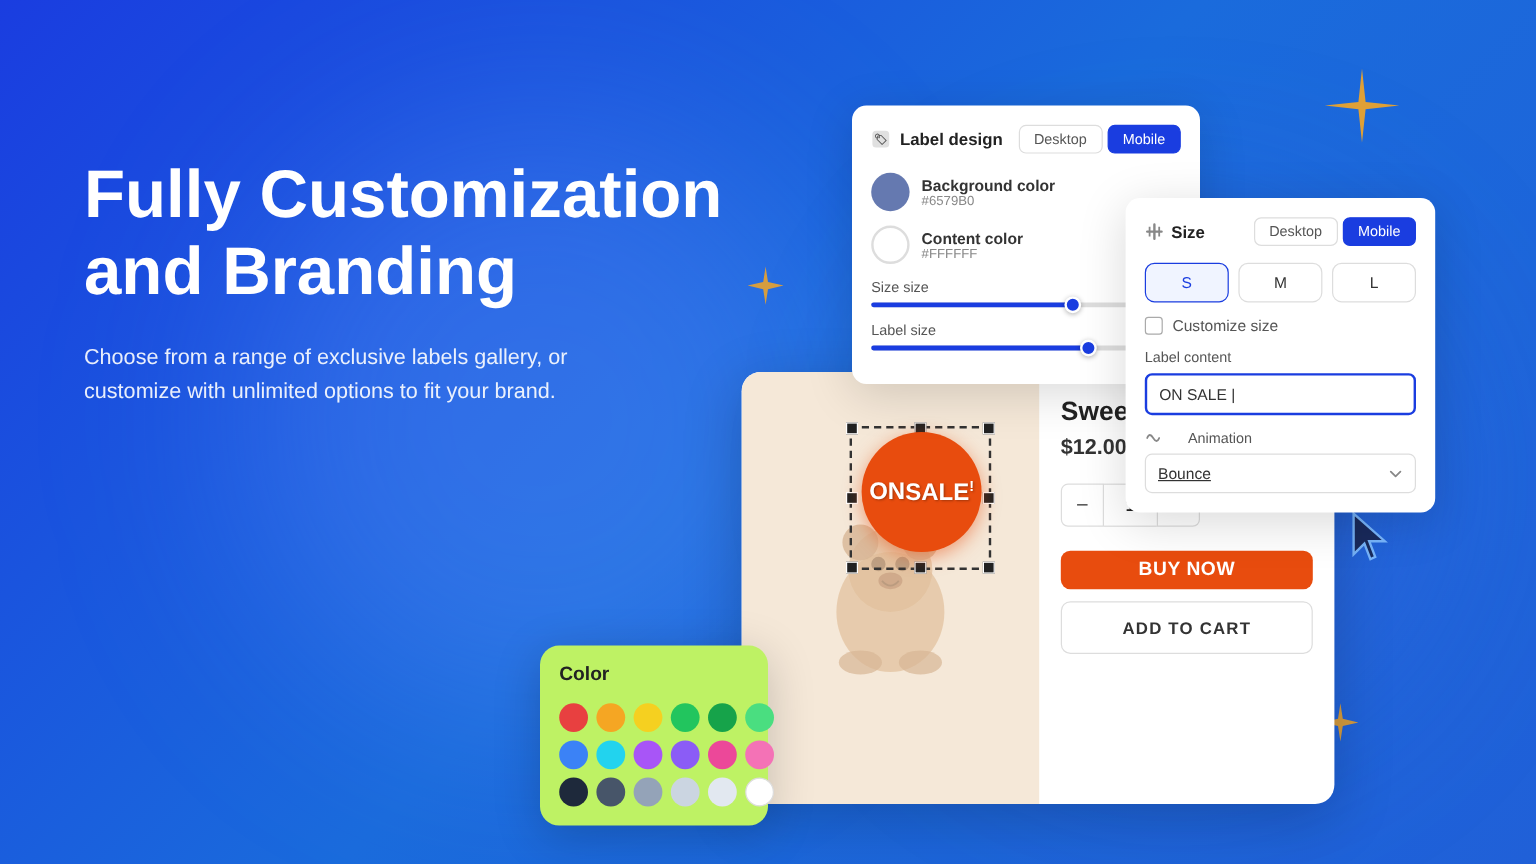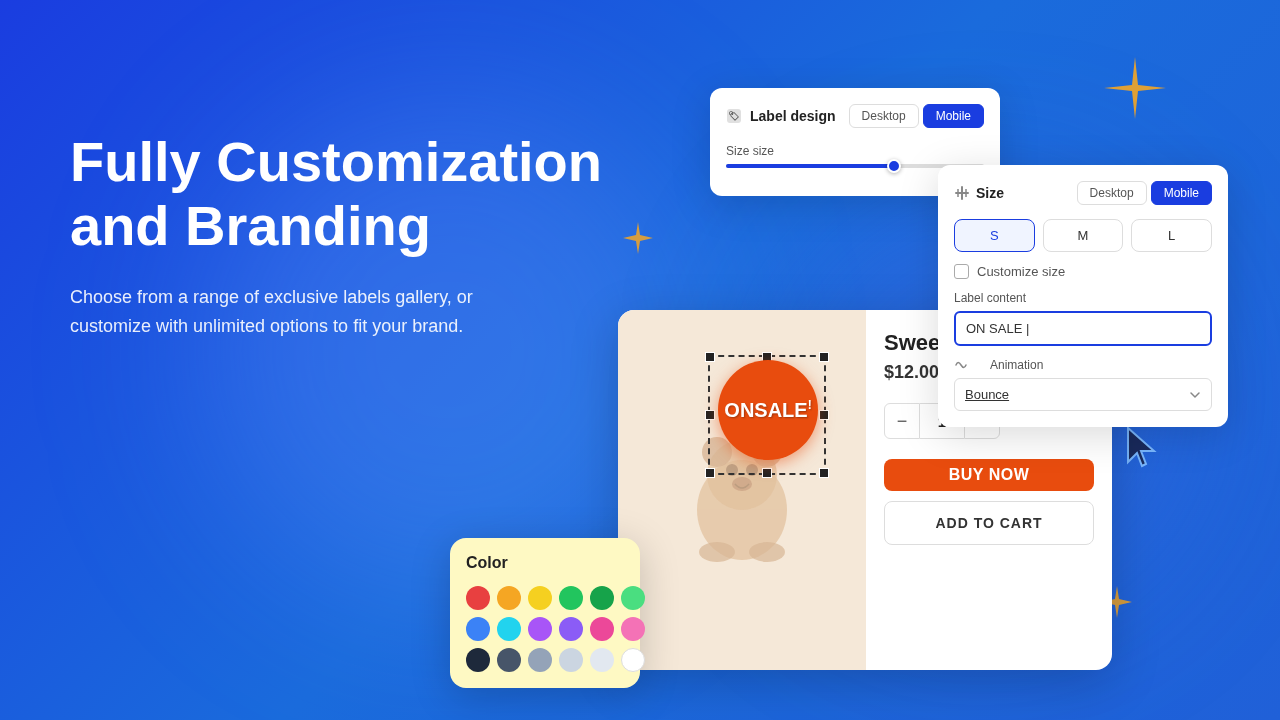--- a/index.html
+++ b/index.html
@@ -172,21 +172,21 @@
       background: #1a3de0;
       border: 2px solid white;
       box-shadow: 0 1px 4px rgba(0,0,0,0.3);
     }
 
     
     .size-panel {
       position: absolute;
       top: 165px;
       left: 938px;
-      width: 290px;
+      width: 258px;
       background: white;
       border-radius: 12px;
       padding: 16px;
       box-shadow: 0 8px 40px rgba(0,0,0,0.15);
       z-index: 15;
     }
     .size-panel-header {
       display: flex;
       align-items: center;
       justify-content: space-between;
@@ -448,21 +448,21 @@
       text-align: center;
       letter-spacing: 1px;
     }
 
     
     .color-picker-panel {
       position: absolute;
       bottom: 32px;
       left: 450px;
       width: 190px;
-      background: #fef9c3;
+      background: #bef264;
       border-radius: 16px;
       padding: 16px;
       box-shadow: 0 8px 40px rgba(0,0,0,0.2);
       z-index: 20;
     }
     .color-picker-title {
       font-size: 16px;
       font-weight: 700;
       color: #222;
       margin-bottom: 14px;
@@ -520,30 +520,51 @@
         <text x="8" y="11" text-anchor="middle" font-size="9" fill="#555">🏷</text>
       </svg>
       <span>Label design</span>
     </div>
     <div class="panel-tabs">
       <button class="panel-tab">Desktop</button>
       <button class="panel-tab active">Mobile</button>
     </div>
   </div>
 
-
+  <div class="color-row">
+    <div class="color-circle" style="background:#6579B0;"></div>
+    <div class="color-info">
+      <div class="color-label">Background color</div>
+      <div class="color-hex">#6579B0</div>
+    </div>
+  </div>
+
+  <div class="color-row color-row-outline">
+    <div class="color-circle"></div>
+    <div class="color-info">
+      <div class="color-label">Content color</div>
+      <div class="color-hex">#FFFFFF</div>
+    </div>
+  </div>
 
   <div class="slider-section">
     <div class="slider-label">Size size</div>
     <div class="slider-track">
       <div class="slider-fill" style="width:65%"></div>
       <div class="slider-thumb" style="left:calc(65% - 7px)"></div>
     </div>
   </div>
 
+  <div class="slider-section">
+    <div class="slider-label">Label size</div>
+    <div class="slider-track">
+      <div class="slider-fill" style="width:70%"></div>
+      <div class="slider-thumb" style="left:calc(70% - 7px)"></div>
+    </div>
+  </div>
 </div>
 
 <div class="size-panel">
   <div class="size-panel-header">
     <div class="size-title">
       <svg width="16" height="16" viewBox="0 0 16 16" fill="none">
         <path d="M2 8 L14 8 M8 2 L8 14" stroke="#888" stroke-width="2" stroke-linecap="round"></path>
         <path d="M4 4 L4 12 M12 4 L12 12" stroke="#888" stroke-width="1.5"></path>
       </svg>
       <span>Size</span>

